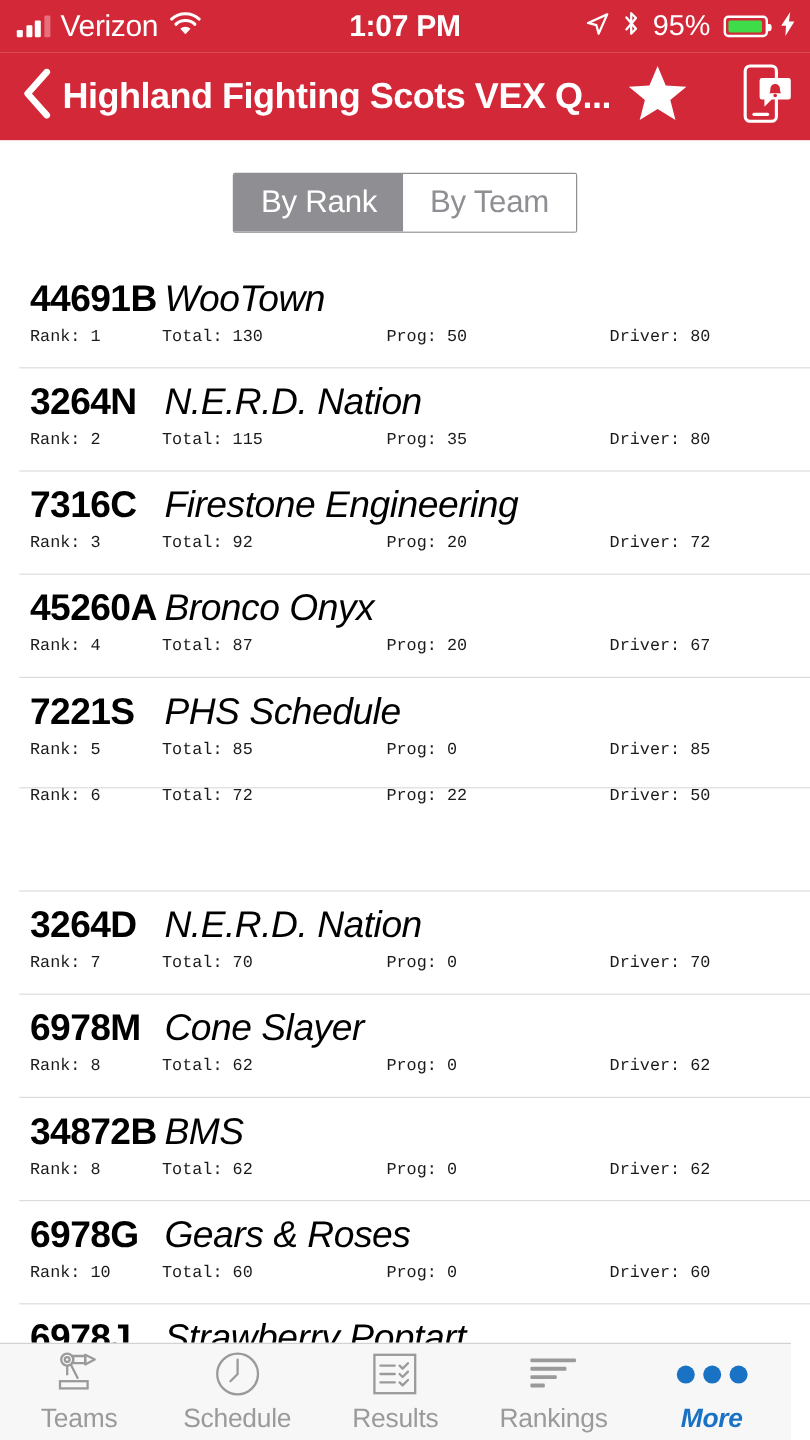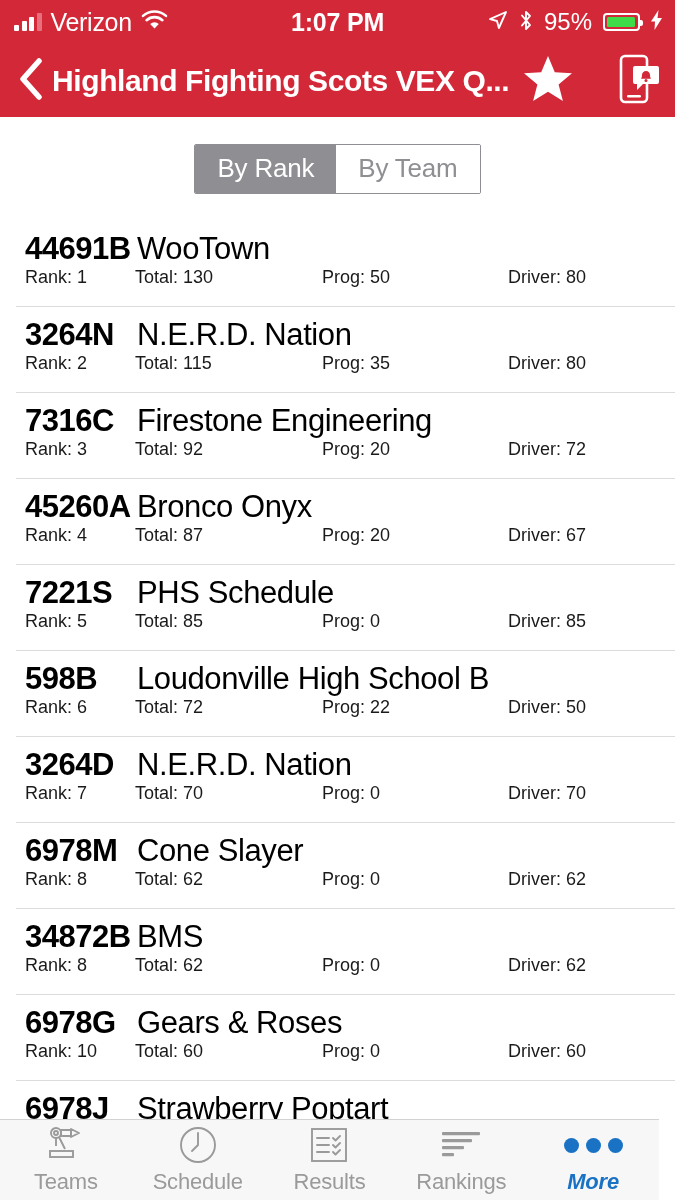--- a/index.html
+++ b/index.html
@@ -79,22 +79,22 @@
   .row { height: 86px; position: relative; }
   .row + .row::before {
     content: ""; position: absolute; left: 16px; right: 0; top: 0;
     height: 1px; background: #dcdcdc;
   }
   .row-top { display: flex; align-items: baseline; padding: 11px 0 0 25px; }
   .team-num {
     font-size: 31px; font-weight: 700; color: #000; letter-spacing: -.5px;
     min-width: 112px;
   }
-  .team-name { font-size: 31px; font-weight: 400; color: #000; letter-spacing: -.4px; }
-  .row-stats { position: relative; height: 30px; font-size: 18px; color: #1a1a1a; }
+  .team-name { font-size: 31px; font-weight: 400; color: #000; letter-spacing: -.4px; font-style: italic; }
+  .row-stats { position: relative; height: 30px; margin-top: 6px; font-size: 14px; color: #1a1a1a; font-family: Liberation Mono, monospace; }
   .row-stats span { position: absolute; top: 0; white-space: nowrap; }
   .c-rank   { left: 25px; }
   .c-total  { left: 135px; }
   .c-prog   { left: 322px; }
   .c-driver { left: 508px; }
 
   
   .tabbar {
     position: absolute; left: 0; right: 16px; bottom: 0; height: 81px;
     background: #f7f7f7; border-top: 1px solid #d2d2d2;
@@ -253,24 +253,20 @@
           <span class="team-name">PHS Schedule</span>
         </div>
         <div class="row-stats">
           <span class="c-rank">Rank: 5</span>
           <span class="c-total">Total: 85</span>
           <span class="c-prog">Prog: 0</span>
           <span class="c-driver">Driver: 85</span>
         </div>
       </div>
       <div class="row">
-        <div class="row-top">
-          <span class="team-num">598B</span>
-          <span class="team-name">Loudonville High School B</span>
-        </div>
         <div class="row-stats">
           <span class="c-rank">Rank: 6</span>
           <span class="c-total">Total: 72</span>
           <span class="c-prog">Prog: 22</span>
           <span class="c-driver">Driver: 50</span>
         </div>
       </div>
       <div class="row">
         <div class="row-top">
           <span class="team-num">3264D</span>

